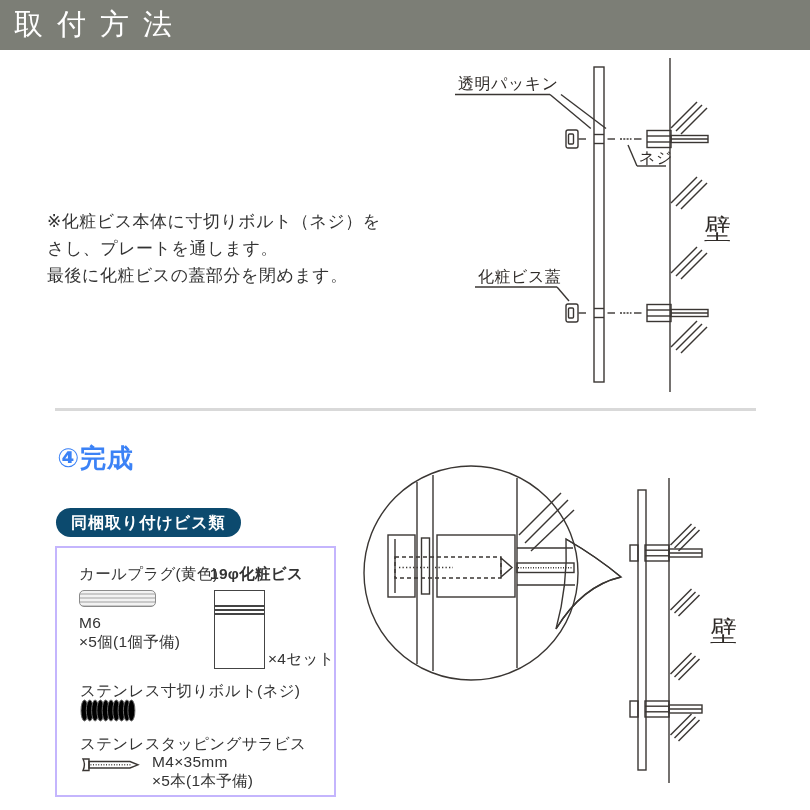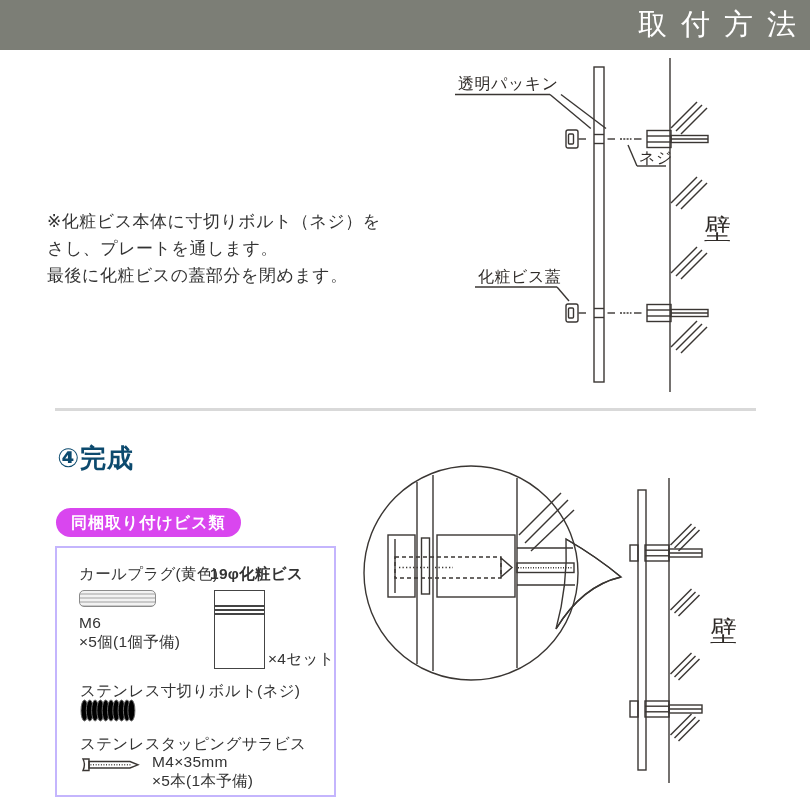--- a/index.html
+++ b/index.html
@@ -1,27 +1,27 @@
 <!DOCTYPE html>
 <html><head>
 <meta charset="utf-8">
 <style>
   html,body{margin:0;padding:0;background:#fff;}
   #page{position:relative;width:810px;height:810px;background:#ffffff;overflow:hidden;
         font-family:"Liberation Sans","DejaVu Sans",sans-serif;color:#333;}
   
   .hdr{position:absolute;left:0;top:0;width:810px;height:50px;background:#7c7e76;
-       display:flex;align-items:center;justify-content:flex-end;}
+       display:flex;align-items:center;justify-content:flex-start;}
   .hdr span{color:#fff;font-size:29px;letter-spacing:14px;text-indent:14px;font-weight:500;}
   
   .t-step3{position:absolute;left:55px;top:139px;font-size:26px;font-weight:700;color:#222;letter-spacing:1px;}
   .t-note{position:absolute;left:47px;top:208px;font-size:17px;line-height:27px;color:#333;letter-spacing:.5px;}
-  .t-step4{position:absolute;left:57px;top:441px;font-size:26px;font-weight:700;color:#0c4a6e;letter-spacing:1px;}
+  .t-step4{position:absolute;left:57px;top:441px;font-size:26px;font-weight:700;color:#3b82f6;letter-spacing:1px;}
   .badge{position:absolute;left:56px;top:508px;height:29px;line-height:29px;padding:0 15px;
-         background:#d946ef;border-radius:15px;color:#fff;font-size:16px;font-weight:700;letter-spacing:1px;}
+         background:#0c4a6e;border-radius:15px;color:#fff;font-size:16px;font-weight:700;letter-spacing:1px;}
   .divider{position:absolute;left:55px;top:408px;width:701px;height:3px;background:#d9d9d9;}
   
   .pbox{position:absolute;left:55px;top:546px;width:277px;height:247px;border:2px solid #c4b5fd;background:#fff;}
   .pbox .lbl{position:absolute;font-size:15.5px;color:#333;letter-spacing:.3px;white-space:nowrap;}
   .plug{position:absolute;left:22px;top:42px;width:75px;height:15px;border:1px solid #8a8a8a;border-radius:5px;
         background:repeating-linear-gradient(180deg,#f2f2f2 0 2px,#c9c9c9 2px 4px);}
   .deco{position:absolute;left:157px;top:42px;width:49px;height:77px;border:1.5px solid #444;background:#fff;}
   .deco i{position:absolute;left:0;width:100%;height:1.5px;background:#444;display:block;}
   
   svg{position:absolute;overflow:visible;}

